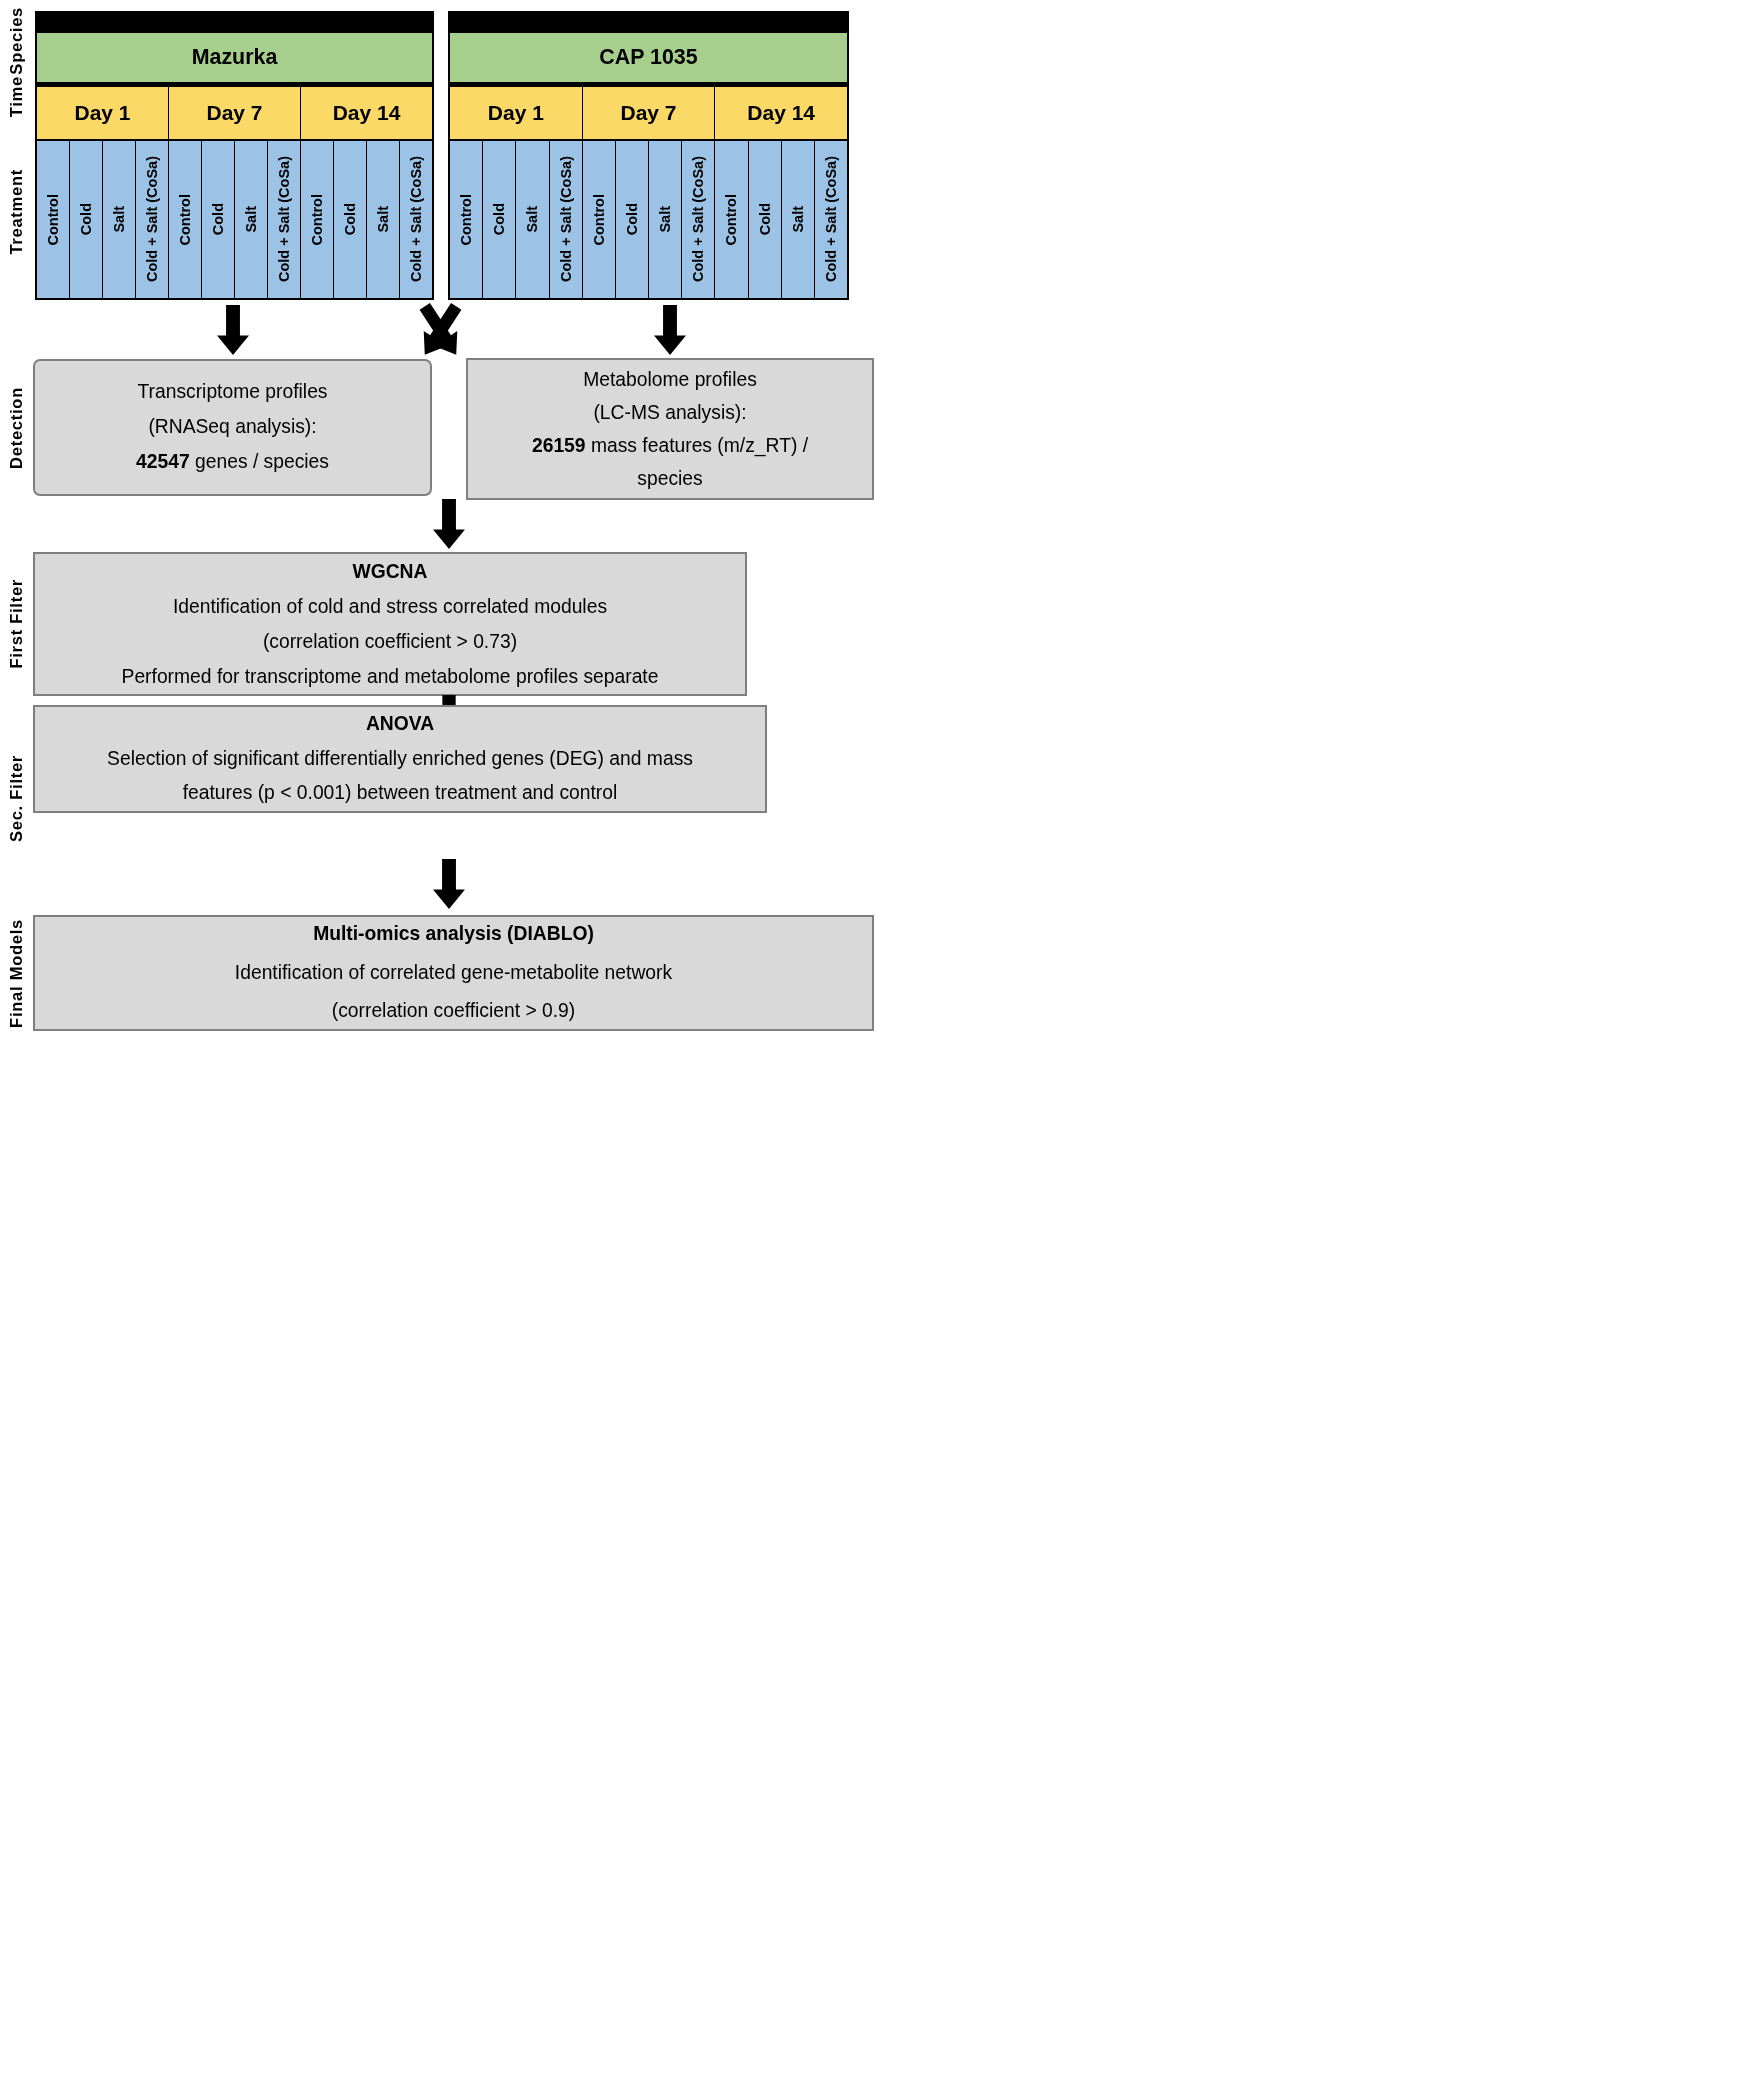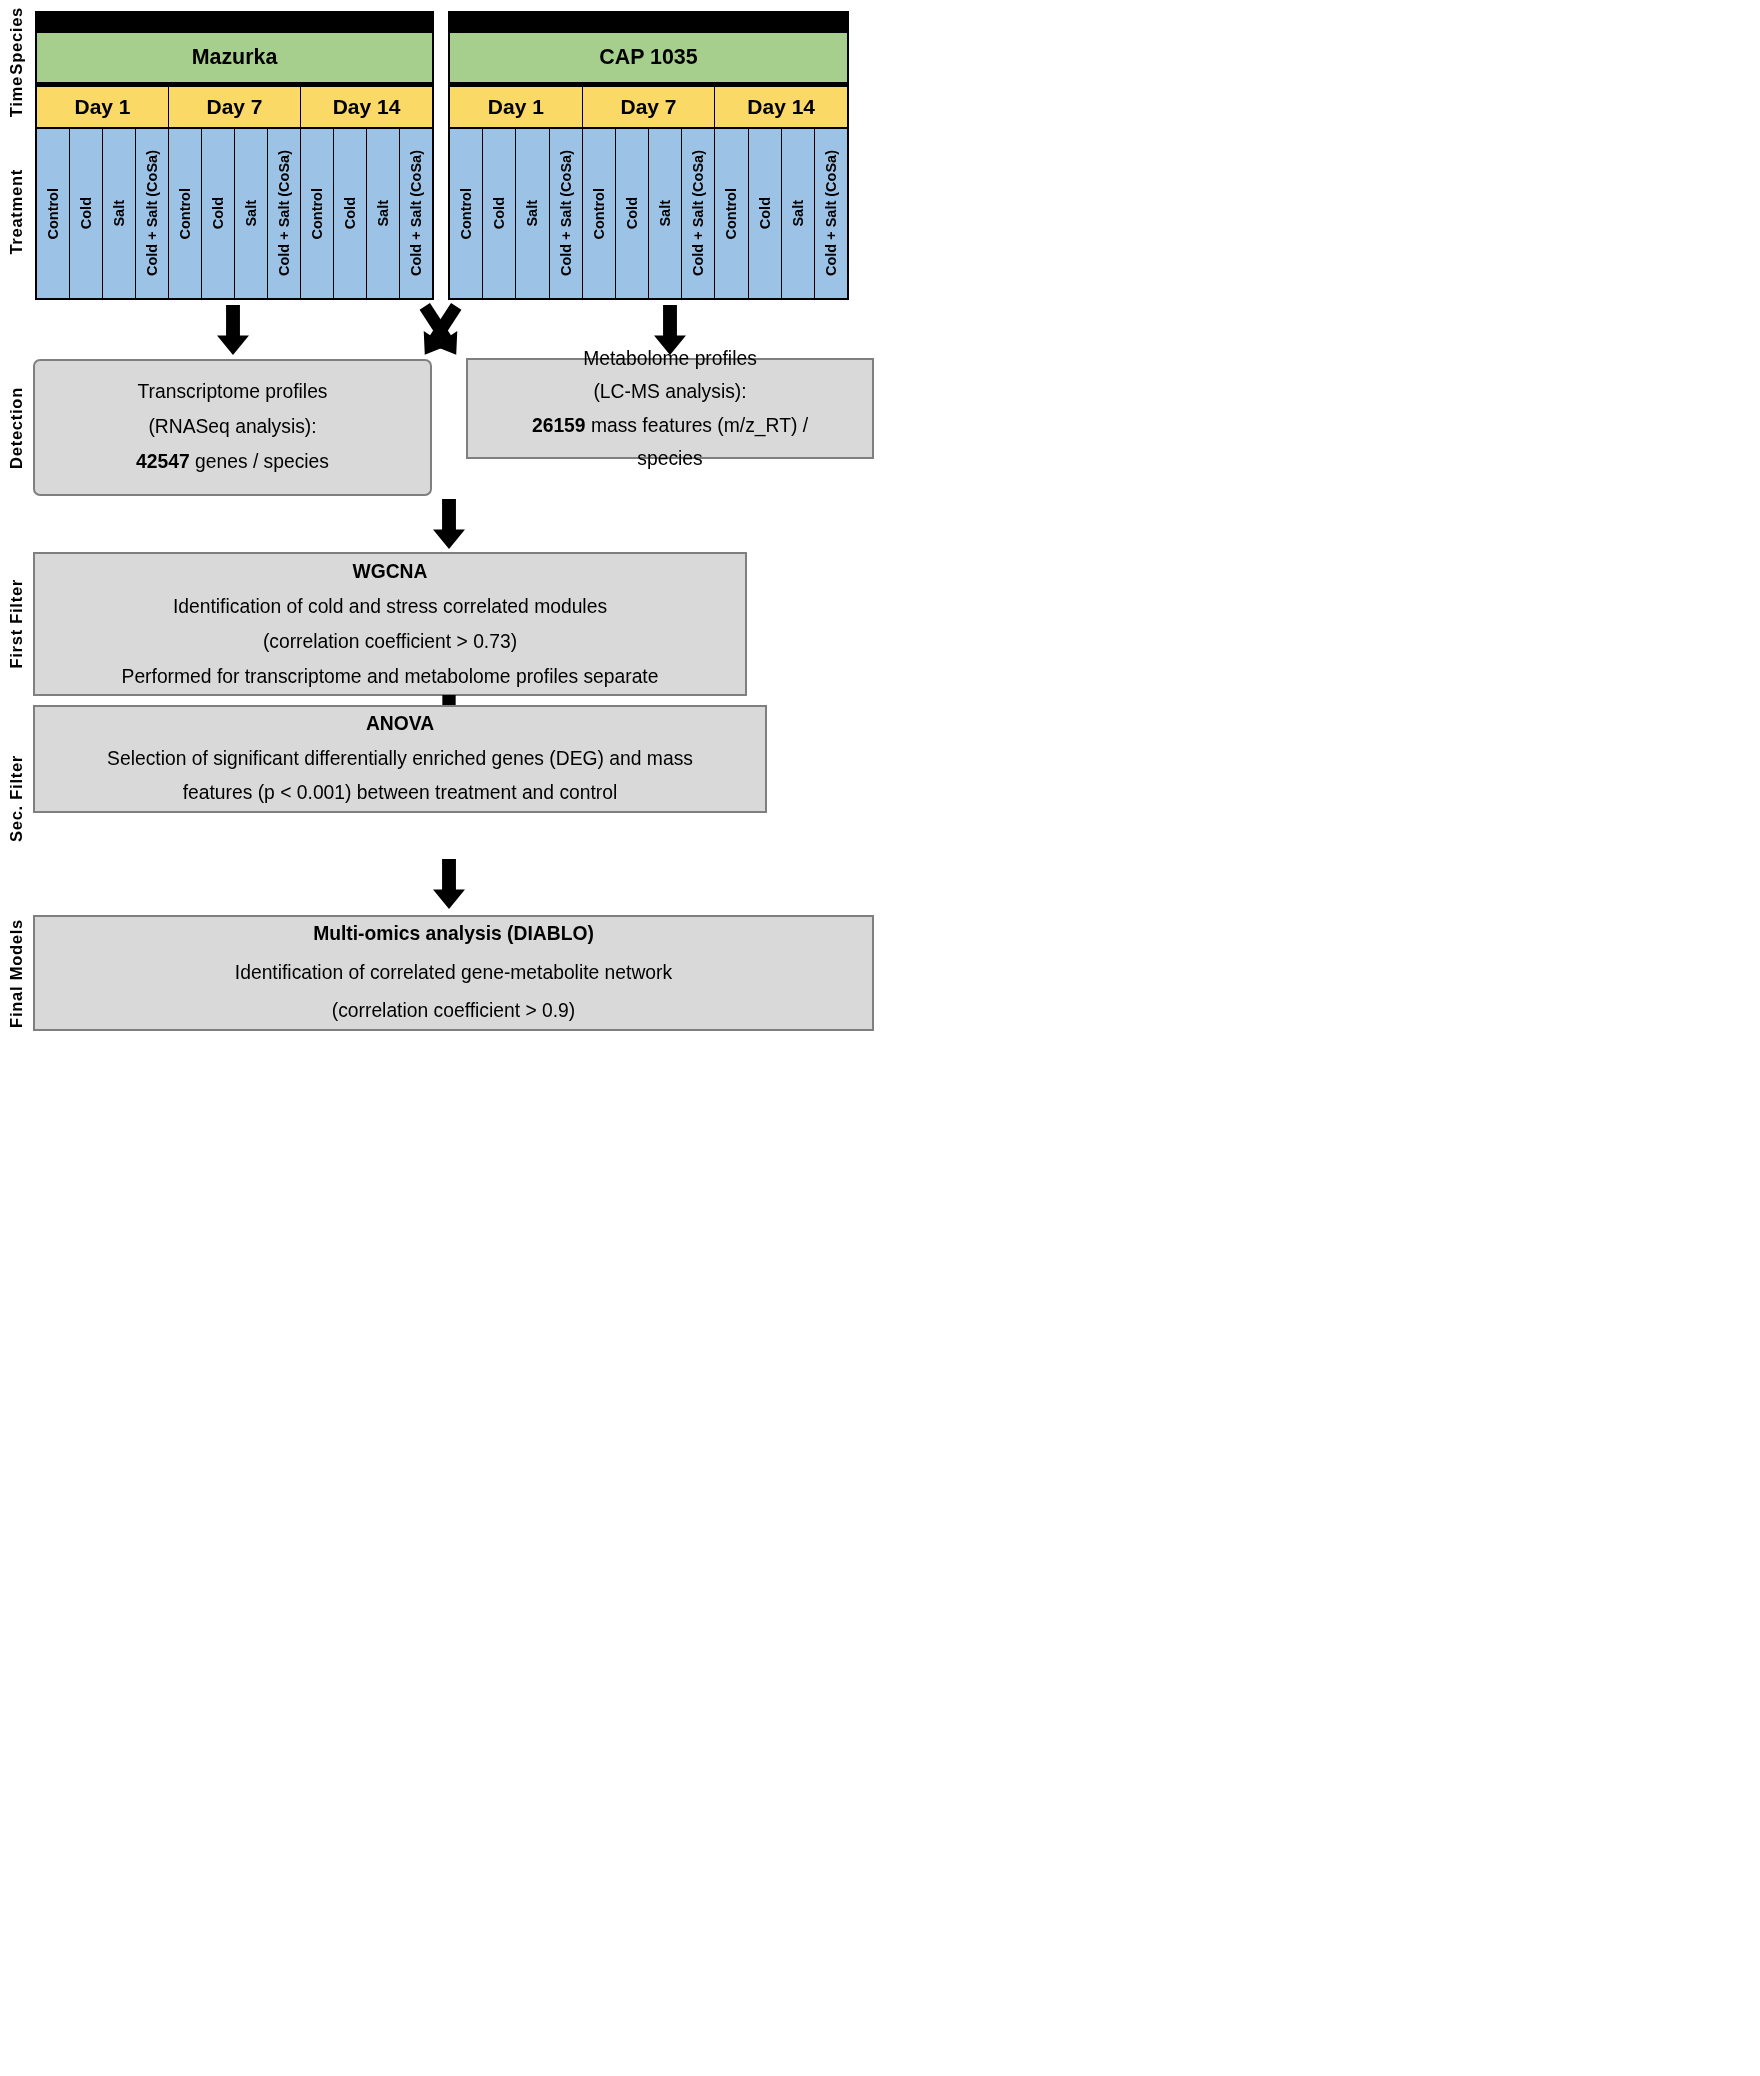--- a/index.html
+++ b/index.html
@@ -10,21 +10,21 @@
   html,body{background:#fff;}
   body{font-family:"Liberation Sans","DejaVu Sans",sans-serif;color:var(--ink);}
   .page{position:relative;width:880px;height:1038px;background:var(--bg);overflow:hidden;}
 
   
   .exp-table{position:absolute;top:11px;height:289px;border:2.8px solid var(--ink);
              display:flex;flex-direction:column;background:var(--ink);}
   .species-header{height:54px;background:var(--green);border-bottom:5.5px solid var(--ink);
                   display:flex;align-items:center;justify-content:center;
                   font-size:21.4px;font-weight:700;margin-top:20px;}
-  .day-row{height:42px;border-bottom:2.8px solid var(--ink);display:flex;}
+  .day-row{height:54px;border-bottom:2.8px solid var(--ink);display:flex;}
   .day-cell{flex:1;background:var(--yellow);display:flex;align-items:center;justify-content:center;
             font-size:21px;font-weight:700;border-right:1.4px solid var(--ink);}
   .day-cell:last-child{border-right:none;}
   .treat-row{flex:1;display:flex;}
   .treat-cell{flex:1;background:var(--blue);display:flex;align-items:center;justify-content:center;
               border-right:1.4px solid var(--ink);overflow:hidden;}
   .treat-cell:last-child{border-right:none;}
   .vtext{writing-mode:vertical-rl;transform:rotate(180deg);white-space:nowrap;}
   .treat-cell .vtext{font-size:14.5px;font-weight:700;}
 
@@ -182,21 +182,21 @@
     <svg width="32" height="50" viewBox="0 0 46 72">
         <polygon fill="#000" points="13,0 33,0 33,44 46,44 23,72 0,44 13,44"></polygon>
       </svg>
   </div>
 
   <div class="gbox" style="left:33px;top:359px;width:399px;height:137px;border-radius:7px;">
     <div>Transcriptome profiles</div>
     <div>(RNASeq analysis):</div>
     <div><span class="bold">42547</span><span> genes / species</span></div>
   </div>
-  <div class="gbox" style="left:466px;top:358px;width:408px;height:101px;line-height:1.72;">
+  <div class="gbox" style="left:466px;top:358px;width:408px;height:142px;line-height:1.72;">
     <div>Metabolome profiles</div>
     <div>(LC-MS analysis):</div>
     <div><span class="bold">26159</span><span> mass features (m/z_RT) /</span></div>
     <div>species</div>
   </div>
 
   <div class="arrow" style="left:433px;top:499px;">
     <svg width="32" height="50" viewBox="0 0 46 72">
         <polygon fill="#000" points="13,0 33,0 33,44 46,44 23,72 0,44 13,44"></polygon>
       </svg>

